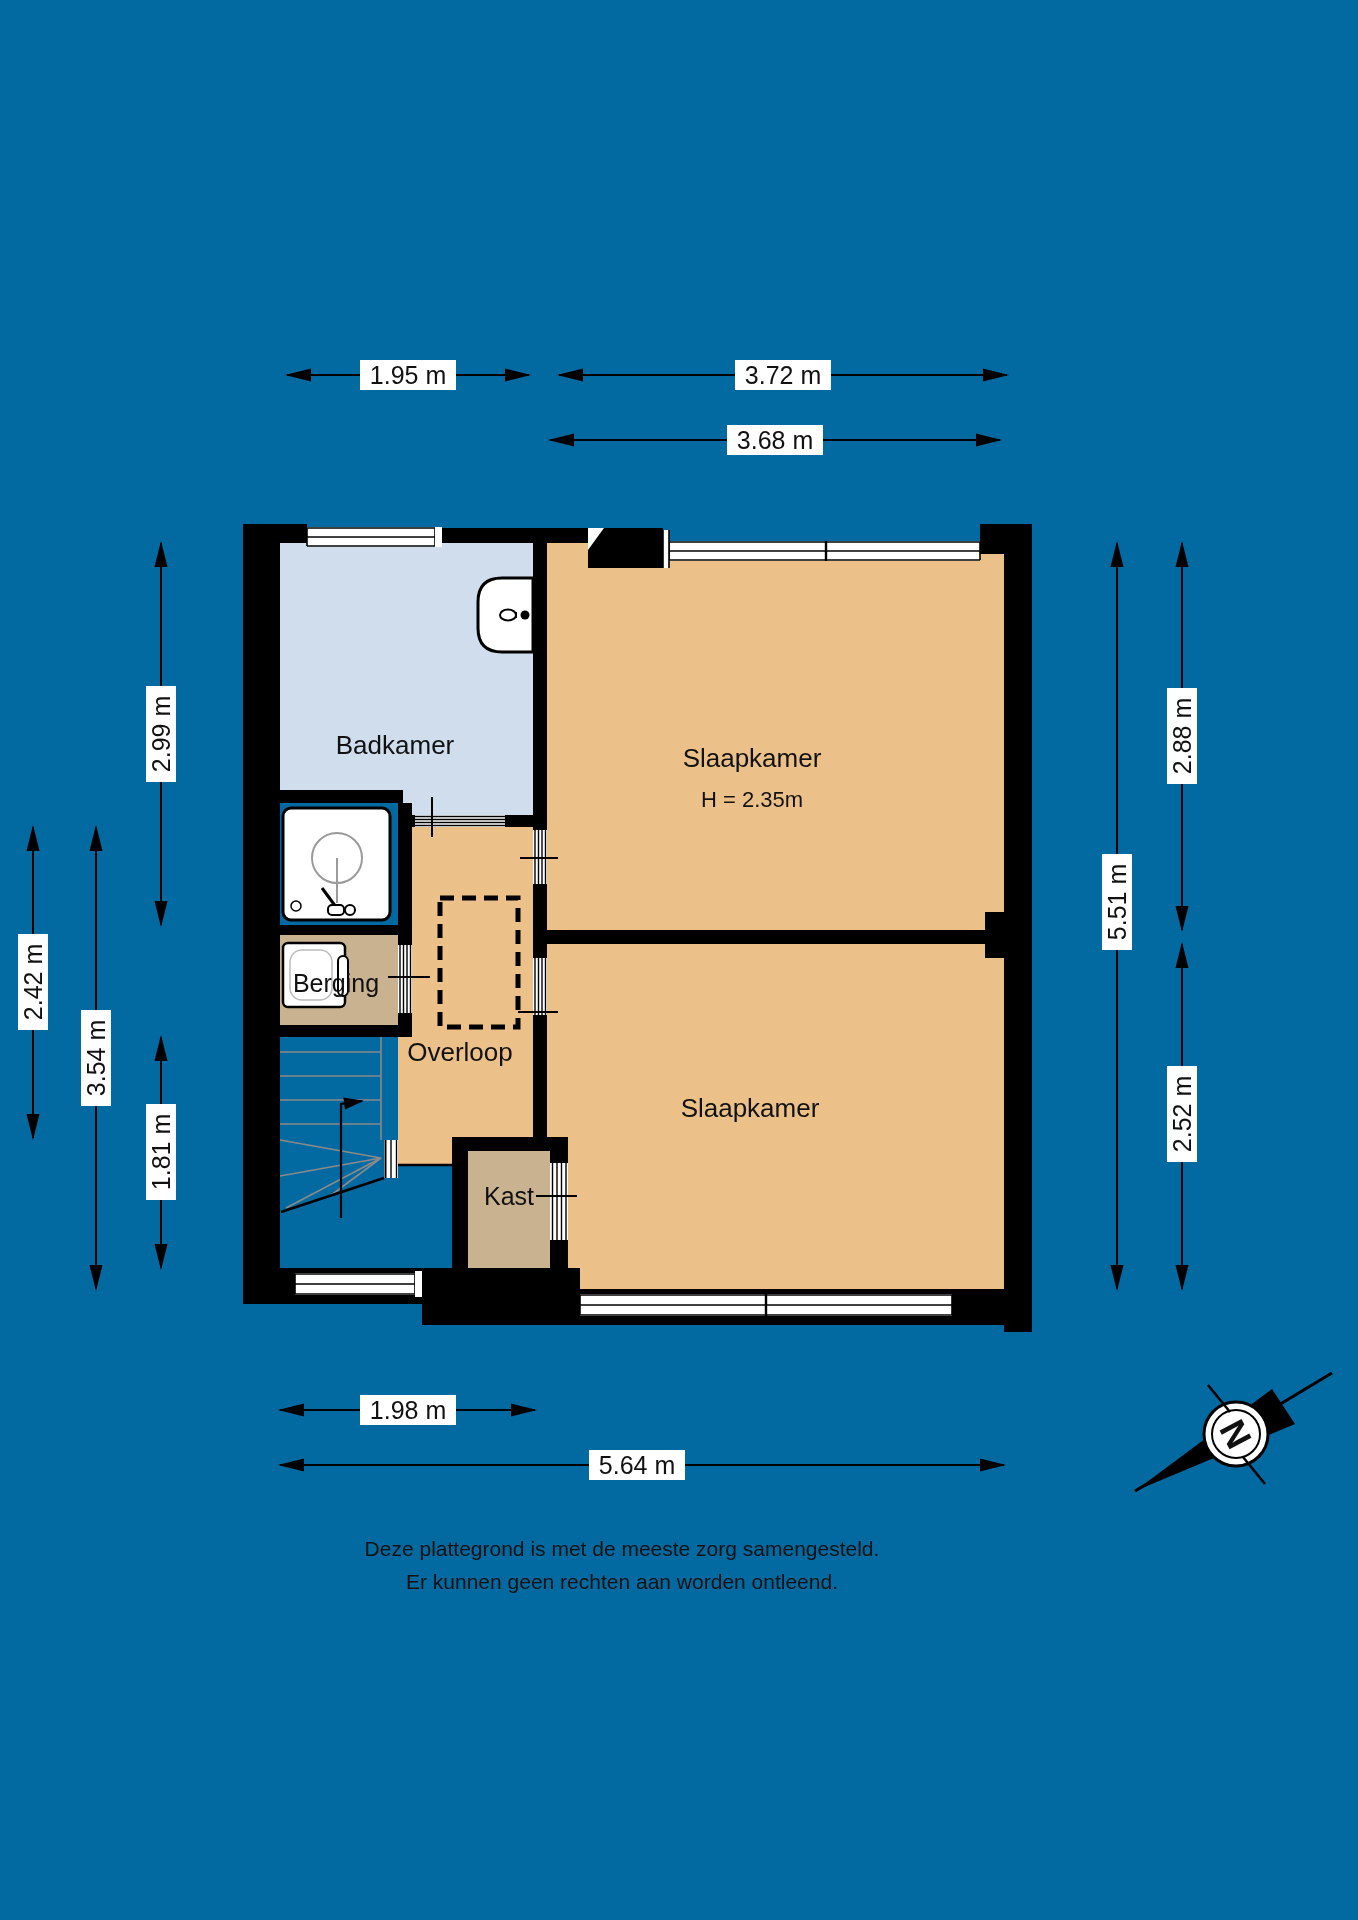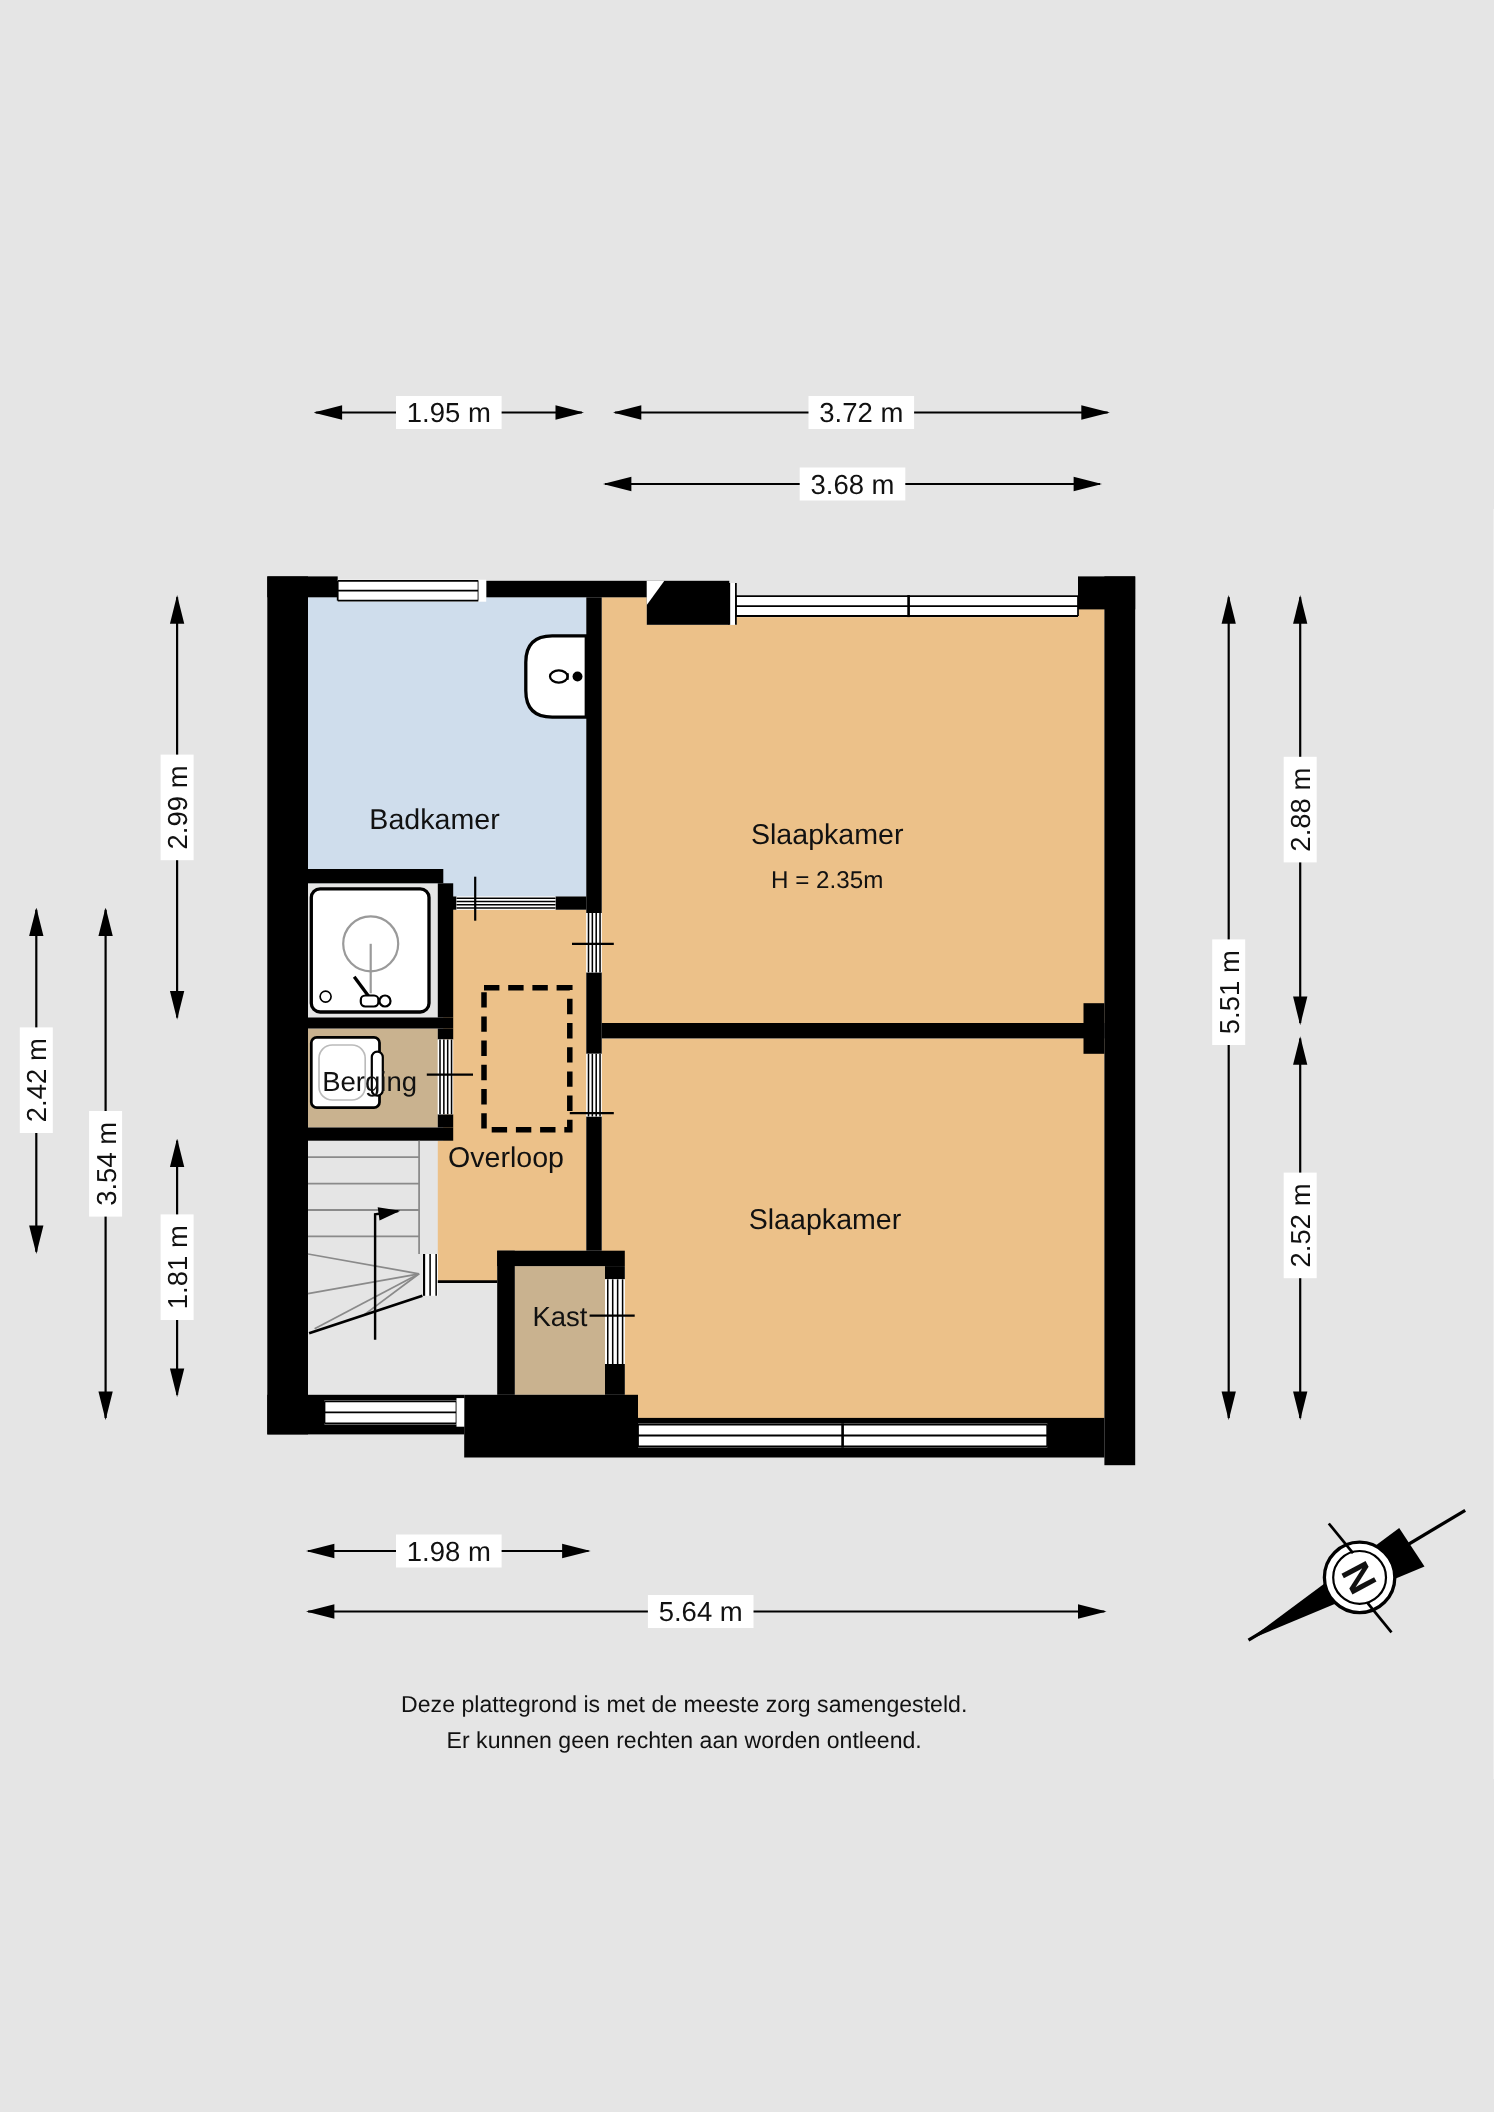--- a/index.html
+++ b/index.html
@@ -1,17 +1,17 @@
 <!DOCTYPE html>
 <html><head>
 <meta charset="utf-8">
 <style>
   html,body{margin:0;padding:0;background:#fff;}
   body{font-family:"Liberation Sans", sans-serif;}
-  #canvas{position:relative;width:1358px;height:1920px;background:#e5e5e5;overflow:hidden;}
+  #canvas{position:relative;width:1358px;height:1920px;background:#0369a1;overflow:hidden;}
   svg{position:absolute;left:0;top:0;}
   text{fill:#111;}
   .dim-text{font-size:25px;}
   .room-label{font-size:26px;}
   .room-sub{font-size:22px;}
   .small-label{font-size:25px;}
   .disclaimer{font-size:21px;}
   .north{font-size:36px;font-weight:bold;}
 </style>
 </head>

